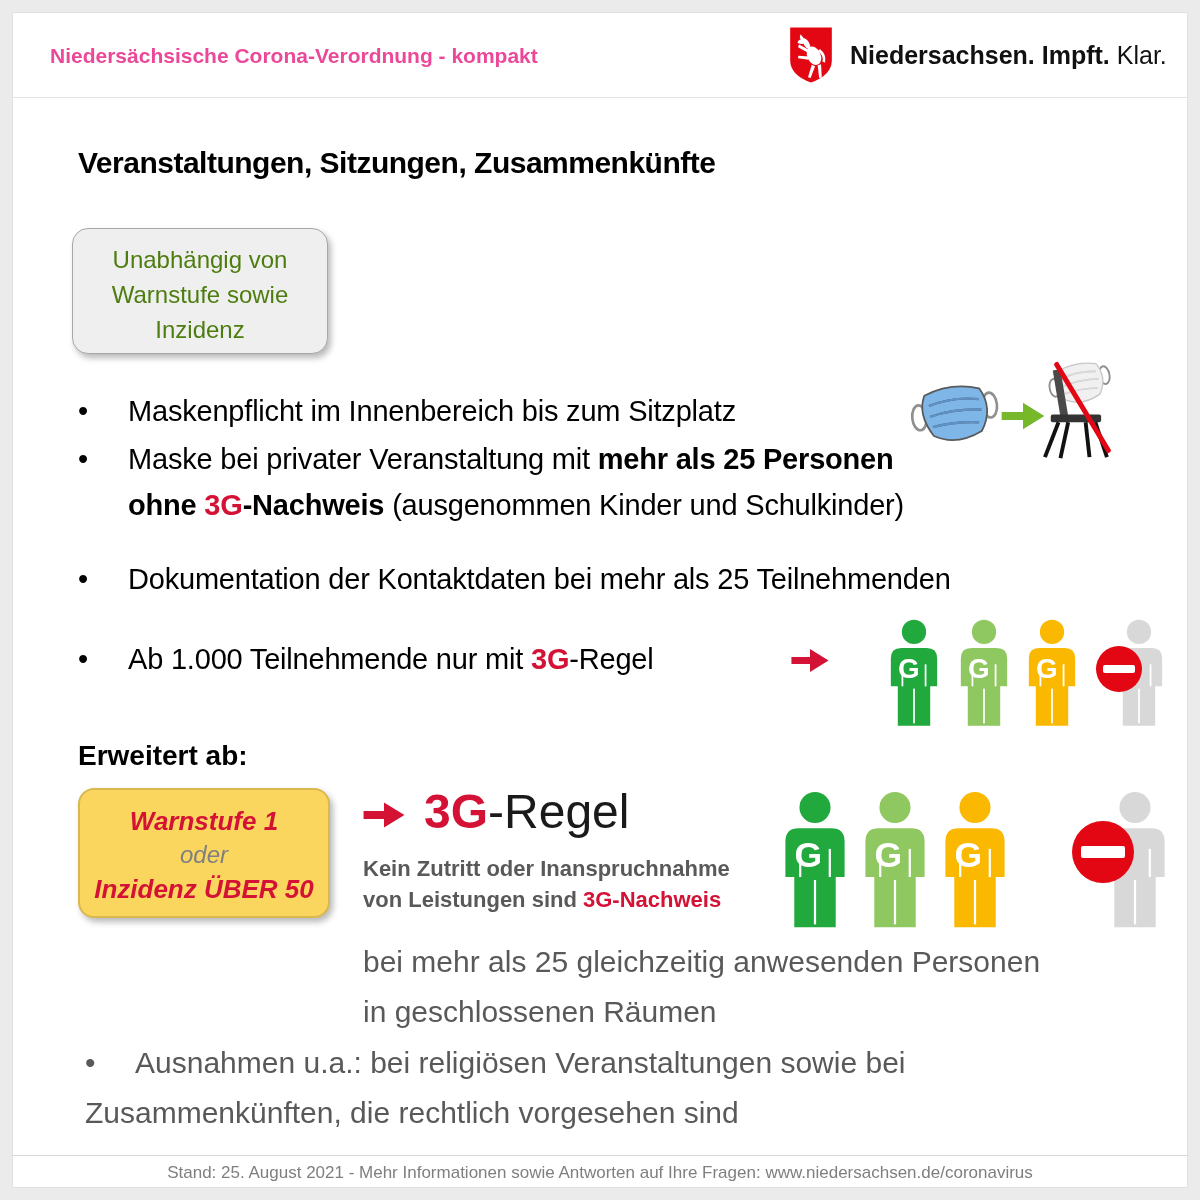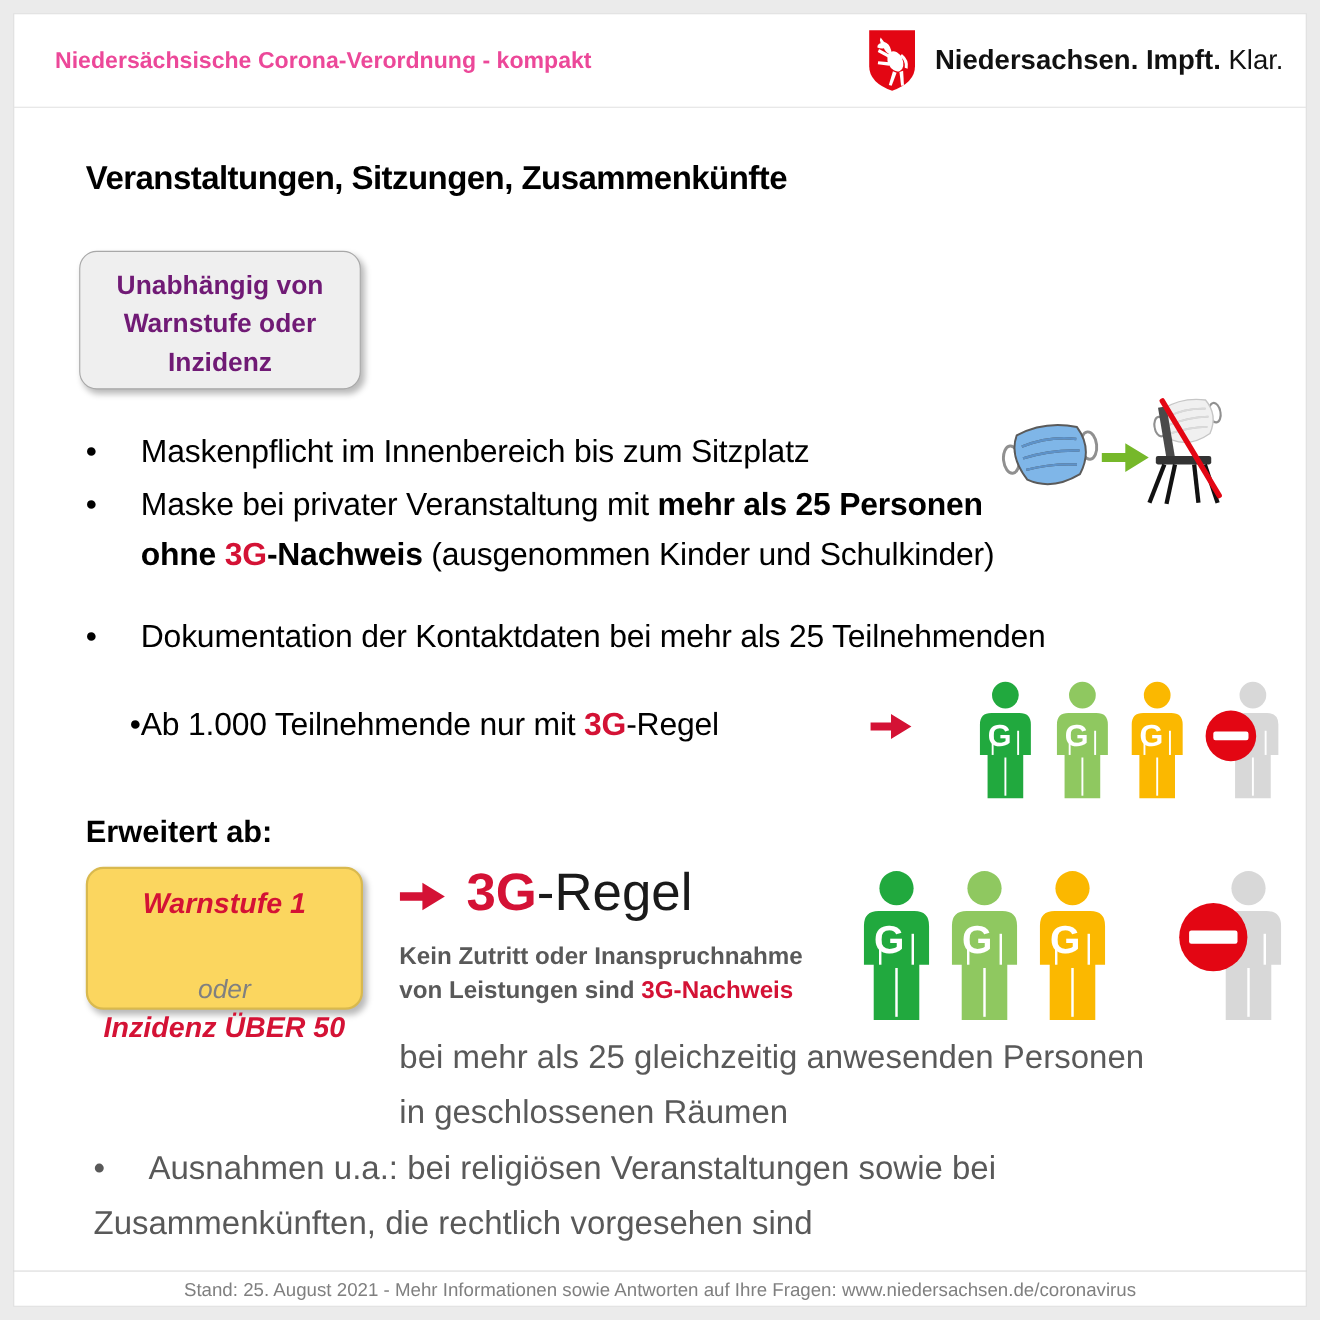--- a/index.html
+++ b/index.html
@@ -8,30 +8,30 @@
         font-family:"Liberation Sans",sans-serif;color:#1a1a1a;}
   .abs{position:absolute;white-space:nowrap;}
   .doc-title{left:50px;top:44px;font-size:21px;font-weight:bold;color:#ec4899;}
   .brand{left:788px;top:26px;display:flex;align-items:center;gap:16px;}
   .brand-text{font-size:25px;color:#111;}
   .bold{font-weight:bold;}
   .hdr-line{left:12px;right:12px;top:97px;height:1px;background:#E3E3E3;}
   .page-title{left:78px;top:146px;font-size:30px;font-weight:bold;letter-spacing:-0.5px;color:#000;}
   .rounded-box{border-radius:16px;text-align:center;box-shadow:3px 4px 6px rgba(0,0,0,0.28);}
   .indep-box{left:72px;top:228px;width:256px;height:126px;background:#EFEFEF;border:1.5px solid #A8A8A8;
-             font-size:24px;font-weight:bold;color:#701a75;line-height:35px;padding-top:13px;box-sizing:border-box;}
+             font-size:24px;font-weight:normal;color:#4d7c0f;line-height:35px;padding-top:13px;box-sizing:border-box;}
   .bullet-row{left:78px;font-size:29px;letter-spacing:-0.2px;color:#000;}
   .bullet-row .dot{display:inline-block;width:50px;}
   .bullet-row .dot::before{content:"•";}
   .accent{color:#D41235;font-weight:bold;}
   .erw{left:78px;top:740px;font-size:28px;font-weight:bold;color:#000;}
   .warn-box{left:78px;top:788px;width:252px;height:130px;background:#FBD65F;border:2px solid #D9B94E;
             padding-top:14px;box-sizing:border-box;font-style:italic;}
   .warn-l1,.warn-l3{font-size:26px;font-weight:bold;color:#D41235;line-height:34px;}
-  .warn-l2{font-size:24px;color:#808080;line-height:34px;margin-top:45px;}
+  .warn-l2{font-size:24px;color:#808080;line-height:34px;}
   .rule-head{left:424px;top:784px;font-size:48px;}
   .rule-head .rest{color:#1a1a1a;font-weight:normal;}
   .rule-note{left:363px;font-size:22px;font-weight:bold;color:#595959;}
   .cond{left:363px;font-size:30px;color:#595959;}
   .exc{left:85px;font-size:30px;color:#595959;}
   .exc .dot{display:inline-block;width:50px;}
   .exc .dot::before{content:"•";}
   .footer-line{left:12px;right:12px;top:1155px;height:1px;background:#D9D9D9;}
   .footer{left:12px;right:12px;top:1163px;text-align:center;font-size:17px;color:#7F7F7F;}
   .no-entry{border-radius:50%;background:#E30613;}
@@ -81,21 +81,21 @@
       </g>
     </svg>
     <div class="brand-text"><span class="bold">Niedersachsen. Impft.</span><span> Klar.</span></div>
   </div>
   <div class="abs hdr-line"></div>
 
   <div class="abs page-title">Veranstaltungen, Sitzungen, Zusammenkünfte</div>
 
   <div class="abs rounded-box indep-box">
     <div>Unabhängig von</div>
-    <div>Warnstufe oder</div>
+    <div>Warnstufe sowie</div>
     <div>Inzidenz</div>
   </div>
 
   <div class="abs bullet-row" style="top:395px;">
     <span class="dot"></span><span>Maskenpflicht im Innenbereich bis zum Sitzplatz</span>
   </div>
 
   <svg class="abs" style="left:910px;top:382px;transform:rotate(-6deg);" width="90" height="66" viewBox="0 0 100 74">
     <use href="#mask-shape" style="fill:#7FB6E8;stroke:#5a5a5a;"></use>
     <path d="M22,24 Q50,16 78,22 M22,36 Q50,30 80,34 M24,48 Q50,44 76,48" fill="none" stroke="#5D92C9" stroke-width="2.5"></path>
@@ -123,21 +123,21 @@
     <span class="dot"></span><span>Maske bei privater Veranstaltung mit </span><span class="bold">mehr als 25 Personen</span>
   </div>
   <div class="abs bullet-row" style="top:489px;left:128px;">
     <span class="bold">ohne </span><span class="accent">3G</span><span class="bold">-Nachweis</span><span> (ausgenommen Kinder und Schulkinder)</span>
   </div>
 
   <div class="abs bullet-row" style="top:563px;">
     <span class="dot"></span><span>Dokumentation der Kontaktdaten bei mehr als 25 Teilnehmenden</span>
   </div>
 
-  <div class="abs bullet-row" style="top:643px;text-align:right;">
+  <div class="abs bullet-row" style="top:643px;">
     <span class="dot"></span><span>Ab 1.000 Teilnehmende nur mit </span><span class="accent">3G</span><span>-Regel</span>
   </div>
   <svg class="abs" style="left:790px;top:646px;" width="40" height="29" viewBox="0 0 56 40">
     <use href="#arrow-shape" fill="#D41235"></use>
   </svg>
 
   <svg class="abs" style="left:885px;top:618px;color:#21A93E;" width="58" height="110" viewBox="0 0 100 190">
     <use href="#person-shape" fill="currentColor"></use>
       <text class="person-g" x="41" y="104" text-anchor="middle">G</text>
   </svg>

